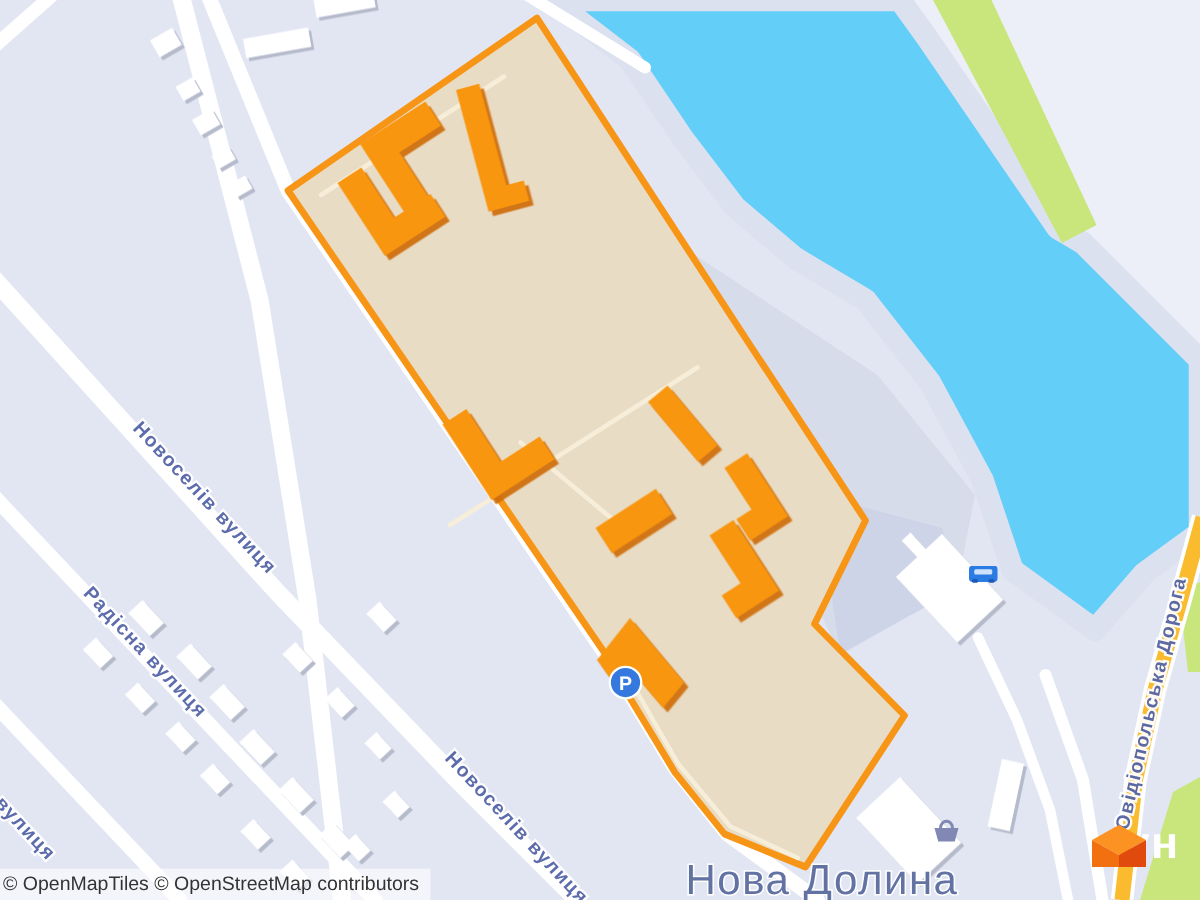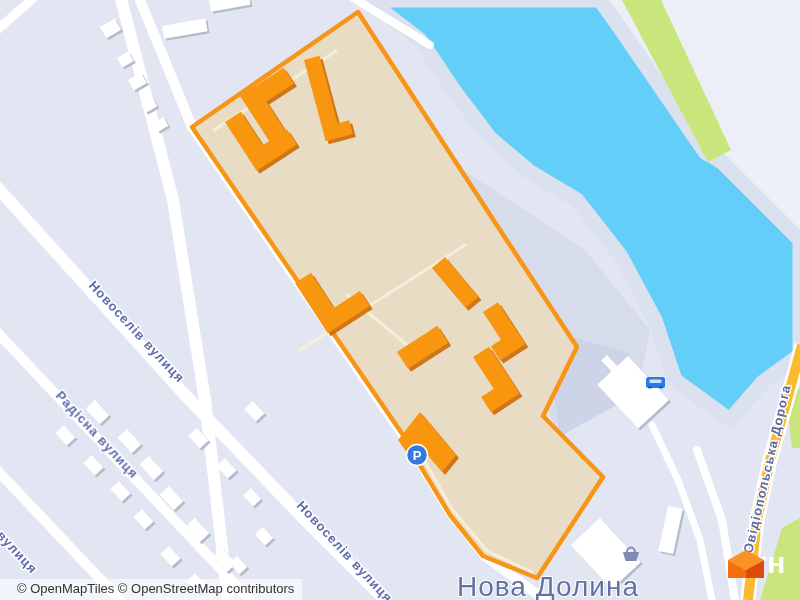--- a/index.html
+++ b/index.html
@@ -9,21 +9,21 @@
   .dev-border{stroke:#F79517;stroke-width:4.5;stroke-linejoin:round;}
   .cream{fill:none;stroke:#F7EEDA;stroke-width:3;stroke-linecap:round;}
   .bld-orange{filter:drop-shadow(3.5px 3.5px 0 rgba(205,106,5,0.9));}
   .houses{filter:drop-shadow(2.5px 2.5px 0 #b6bbcc);}
   .houses rect{fill:#ffffff;}
   .street-label text{font-size:13px;letter-spacing:1px;paint-order:stroke;stroke:#ffffff;stroke-width:3px;font-weight:bold;opacity:.95;}
   .place-label{font-size:28px;paint-order:stroke;stroke:#ffffff;stroke-width:2px;letter-spacing:1px;}
   .yellow-casing{fill:none;stroke:#ffffff;stroke-width:15;}
   .yellow-road{fill:none;stroke:#FBBB2F;stroke-width:10;}
   .poi-text{font-size:13px;font-weight:bold;fill:#ffffff;}
-  #attribution{position:absolute;left:0;bottom:0;background:rgba(255,255,255,0.6);padding:2px 8px 4px 17px;font-size:13px;color:#333;z-index:5;white-space:nowrap;}
+  #attribution{position:absolute;left:0;bottom:0;background:rgba(255,255,255,0.6);padding:2px 8px 4px 2px;font-size:13px;color:#333;z-index:5;white-space:nowrap;}
   #brand-logo{position:absolute;left:726px;top:548px;display:flex;align-items:center;z-index:6;width:74px;overflow:hidden;}
   #brand-logo .wordmark{color:#fff;font-size:30px;font-weight:bold;line-height:1;margin-left:4px;letter-spacing:1px;}
 </style>
 </head>
 <body>
 
 <div id="map">
   <svg width="800" height="600" viewBox="0 0 800 600">
 
     <rect x="0" y="0" width="800" height="600" fill="#E2E6F3"></rect>

